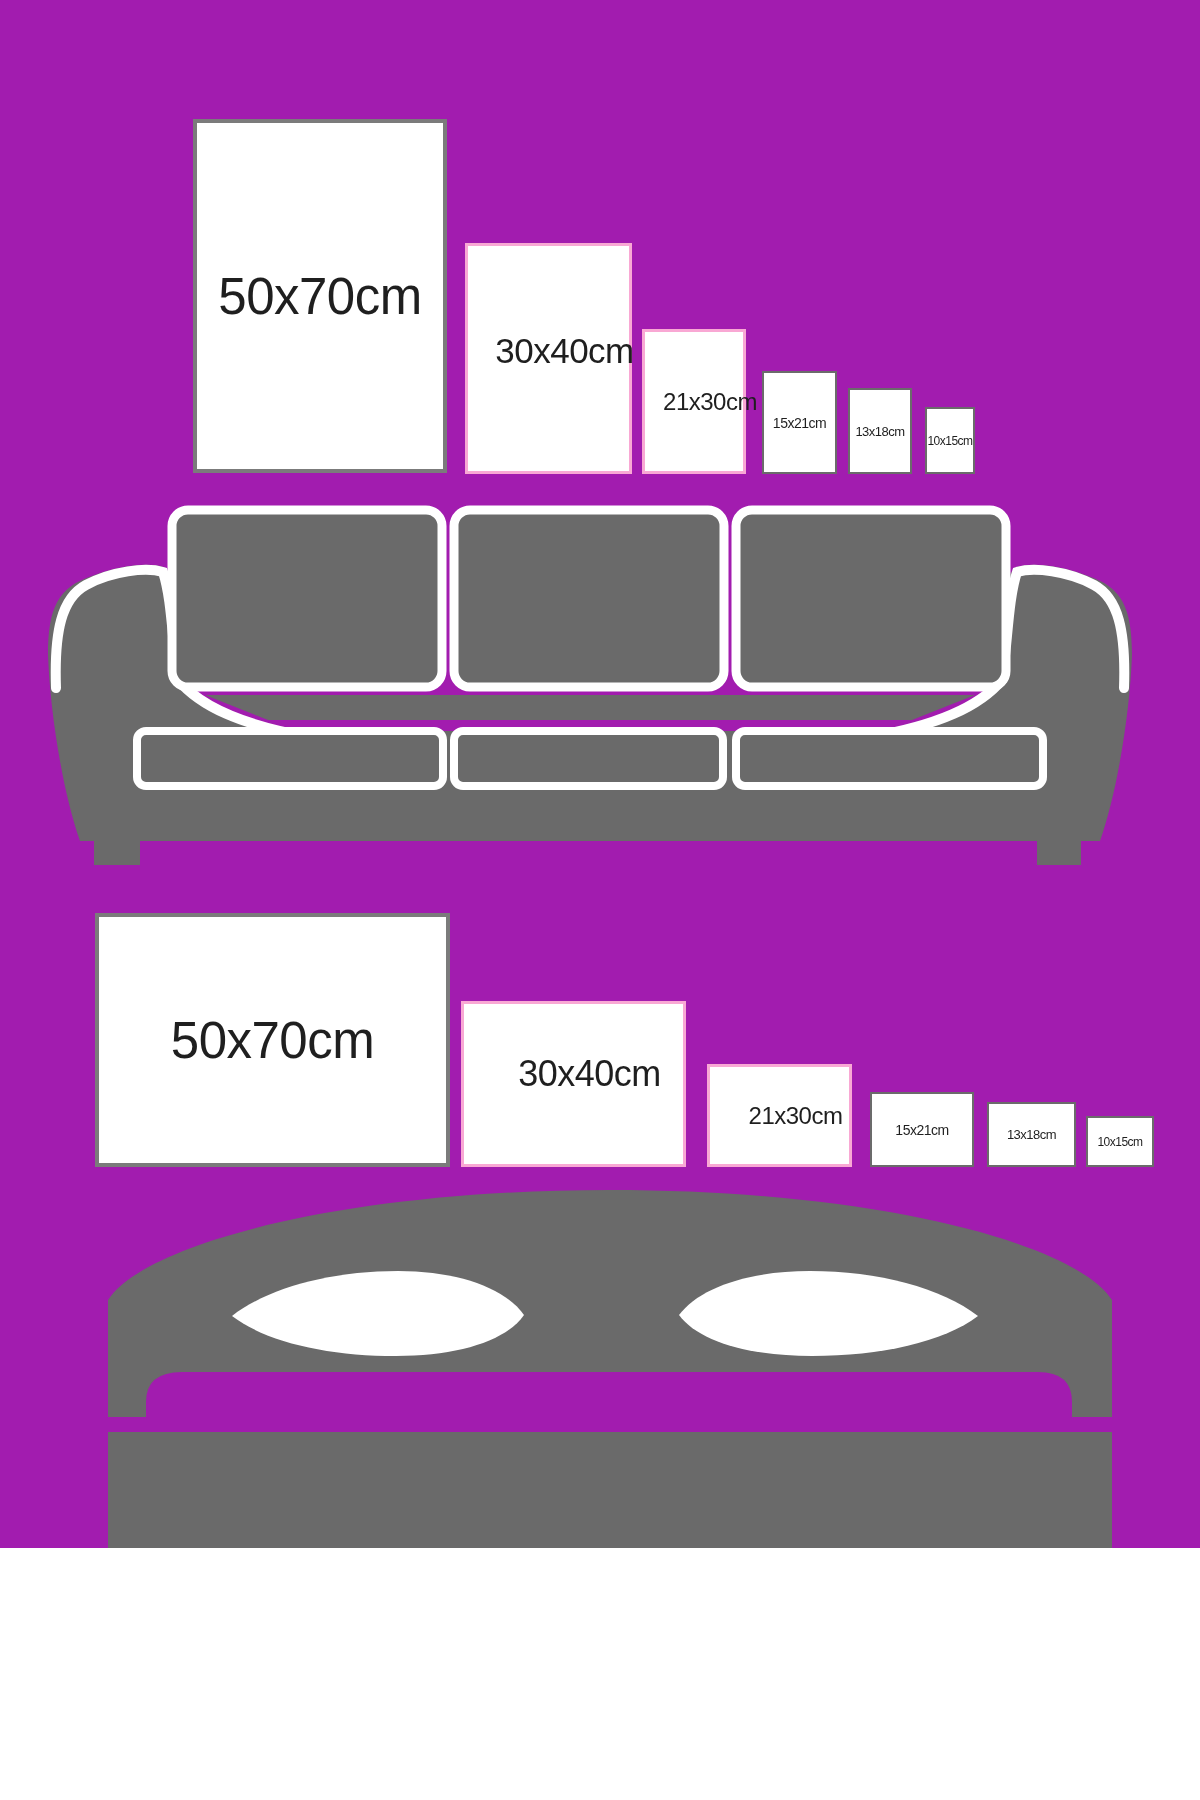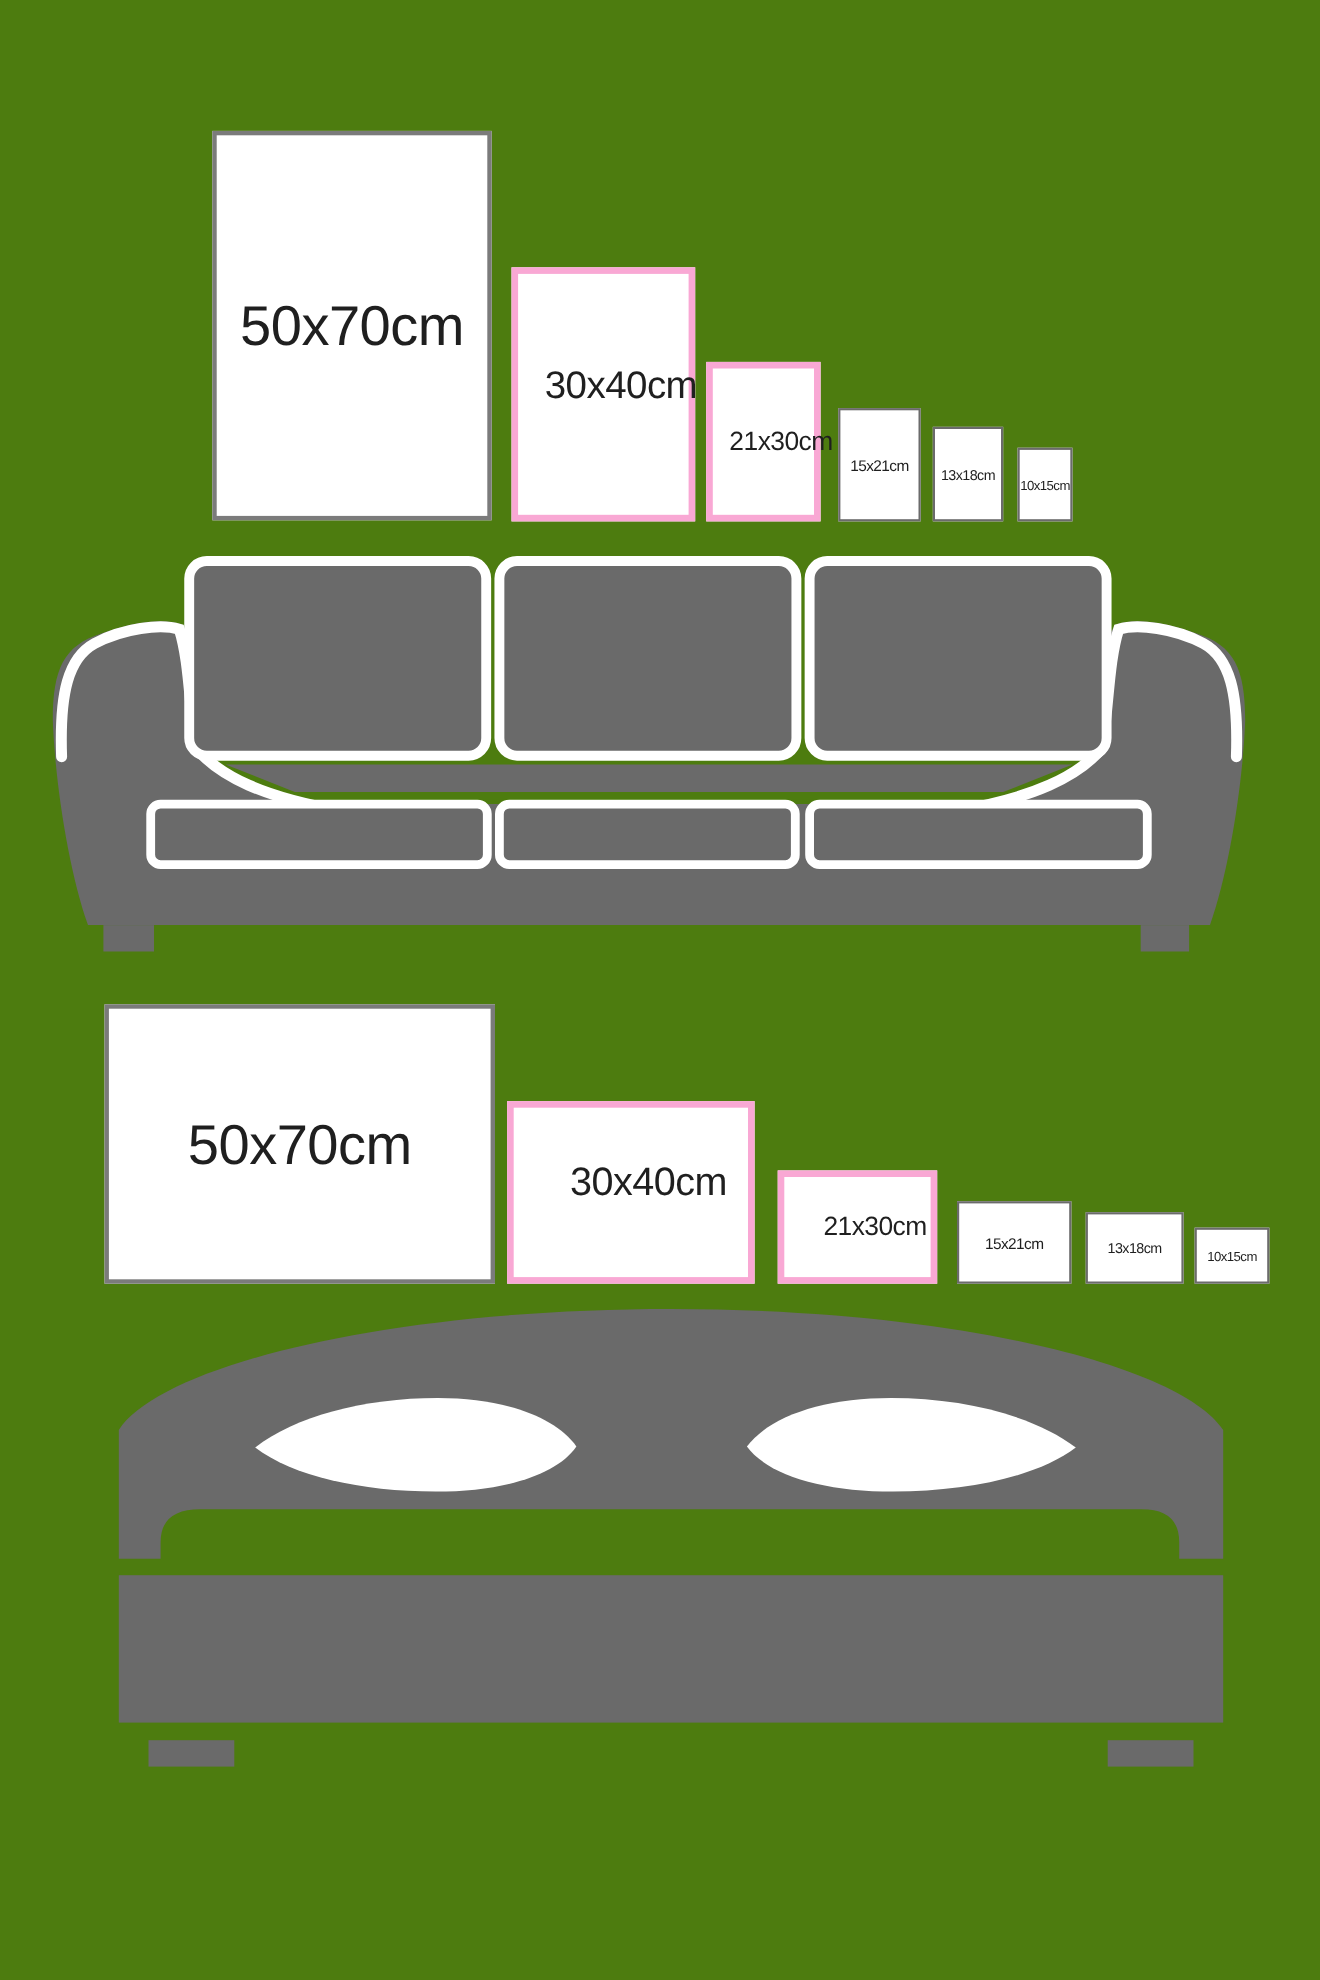--- a/index.html
+++ b/index.html
@@ -1,26 +1,26 @@
 <!DOCTYPE html>
 <html><head>
 <meta charset="utf-8">
 <style>
   html,body{margin:0;padding:0;background:#ffffff;}
   .canvas{
-    position:relative;width:1200px;height:1800px;background:#4d7c0f;overflow:hidden;
+    position:relative;width:1200px;height:1548px;background:#a21caf;overflow:hidden;
     font-family:"Liberation Sans","DejaVu Sans",sans-serif;
   }
   .frame{
     position:absolute;background:#ffffff;box-sizing:border-box;
     display:flex;align-items:center;justify-content:center;
   }
   .frame .lbl{color:#1f1f1f;letter-spacing:-0.5px;white-space:nowrap;}
   .border-large{border:4px solid #7b7b7b;}
-  .border-mid{border:6px solid #f9a8d4;padding-left:32px;}
+  .border-mid{border:3px solid #f9a8d4;padding-left:32px;}
   .border-small{border:2px solid #6b6b6b;}
   .furniture-svg{position:absolute;left:0;top:0;}
 </style>
 </head>
 <body>
 
 <div class="canvas">
 
   <div class="frame border-large" style="left:193px;top:119px;width:254px;height:354px;">
     <span class="lbl" style="font-size:51px;">50x70cm</span>

